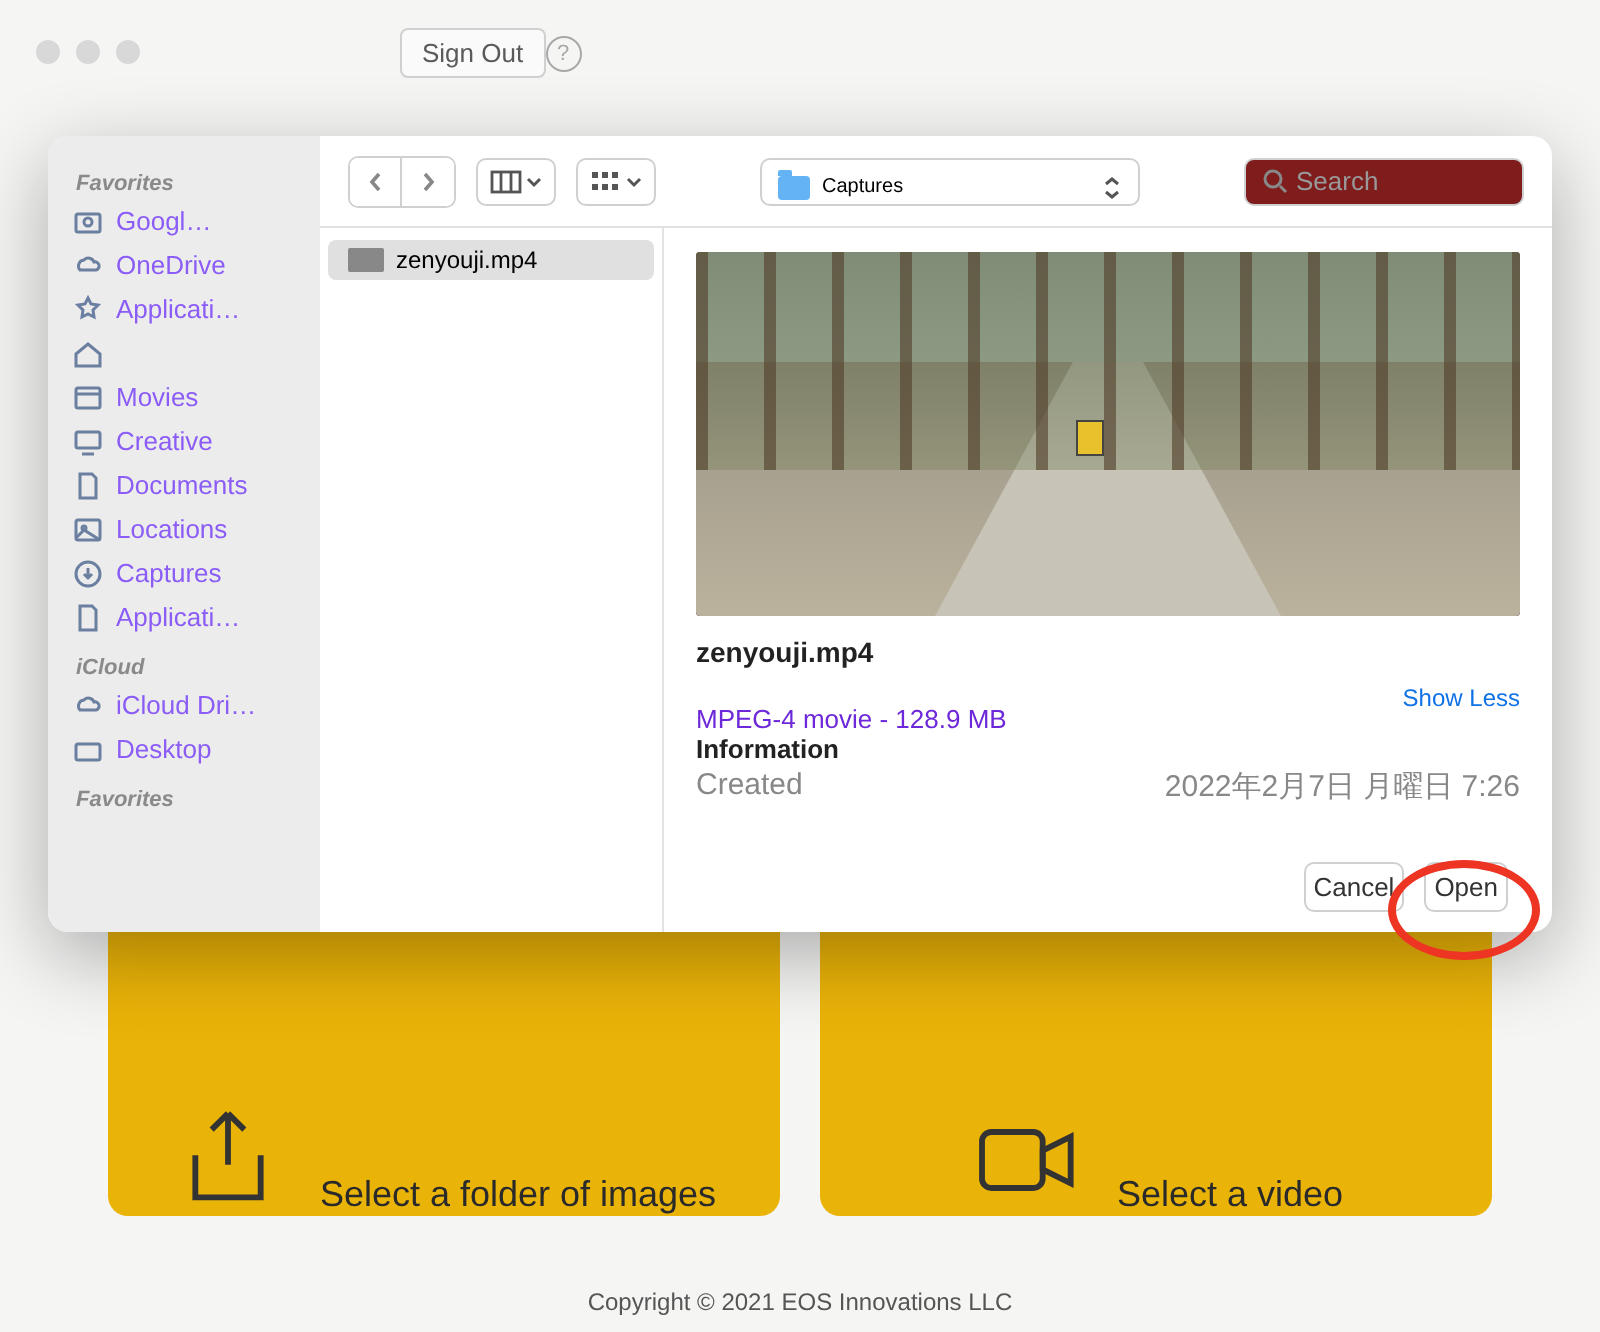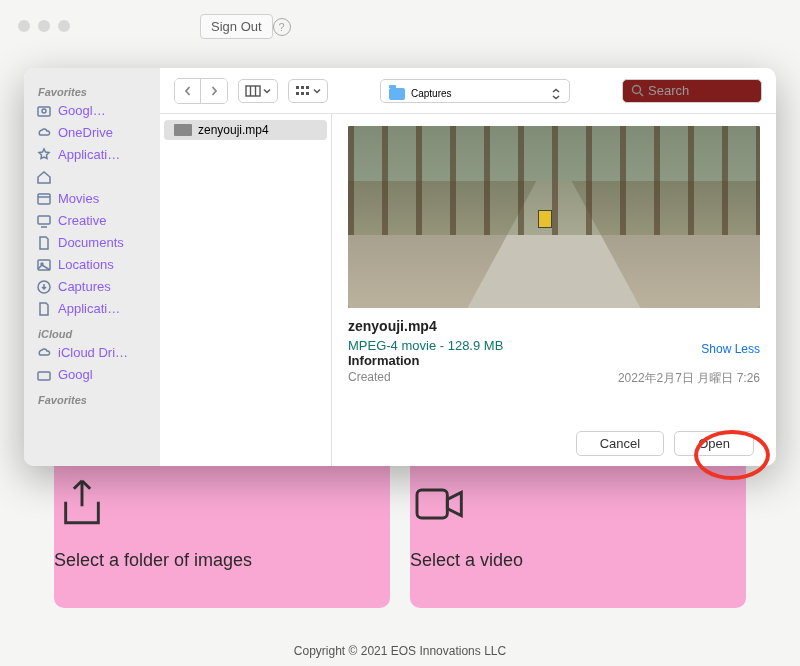--- a/index.html
+++ b/index.html
@@ -6,21 +6,21 @@
 body { width: 800px; height: 666px; background: #f5f5f4; position: relative; overflow: hidden; }
 
 .traffic-lights { position: absolute; top: 20px; left: 18px; display: flex; gap: 8px; }
 .traffic-lights span { width: 12px; height: 12px; border-radius: 50%; background: #d8d8d8; }
 
 .top-bar { position: absolute; top: 14px; left: 200px; display: flex; align-items: center; gap: 0; }
 .sign-out { font-size: 13px; color: #5a5a5a; padding: 4px 10px; border: 1px solid #d0d0d0; border-radius: 4px; background: #fafafa; }
 .help-icon { width: 18px; height: 18px; border: 1.5px solid #a8a8a8; color: #a8a8a8; border-radius: 50%; display: flex; align-items: center; justify-content: center; font-size: 11px; }
 
 .main-cards { position: absolute; bottom: 58px; left: 54px; right: 54px; display: flex; gap: 20px; }
-.card { flex: 1; height: 170px; background: #f9a8d4; border-radius: 10px; display: flex; flex-direction: column; align-items: flex-start; justify-content: center; gap: 18px; }
+.card { flex: 1; height: 170px; background: #eab308; border-radius: 10px; display: flex; flex-direction: row; align-items: flex-end; justify-content: center; gap: 18px; }
 .card svg { width: 56px; height: 56px; }
 .card-label { font-size: 18px; color: #2a2a2a; }
 
 .footer { position: absolute; bottom: 8px; left: 0; right: 0; text-align: center; font-size: 12px; color: #555; }
 
 .dialog { position: absolute; top: 68px; left: 24px; right: 24px; height: 398px; background: #fff; border-radius: 10px; box-shadow: 0 12px 40px rgba(0,0,0,0.3); display: flex; overflow: hidden; }
 
 .sidebar { width: 136px; background: #ececec; padding: 10px 0; overflow: hidden; font-size: 13px; color: #555; }
 .sb-header { font-size: 11px; font-weight: 600; color: #8a8a8a; padding: 8px 14px 2px 14px; font-style: italic; }
 .sb-item { display: flex; align-items: flex-start; gap: 6px; padding: 3px 12px; color: #8b5cf6; white-space: nowrap; overflow: hidden; text-overflow: ellipsis; }
@@ -51,27 +51,27 @@
 .ground { position:absolute; bottom:0; left:0; right:0; height:70%; background: linear-gradient(#9a9486,#bab29c); }
 .pergola { position:absolute; top:0; left:0; right:0; height:60%; background:
   repeating-linear-gradient(90deg, rgba(80,60,40,0.6) 0 6px, transparent 6px 34px),
   linear-gradient(rgba(90,100,70,0.65), rgba(120,130,90,0.4));
 }
 .path { position:absolute; bottom:0; left:50%; transform:translateX(-50%); width:42%; height:70%; background:#c7c3b7; clip-path: polygon(40% 0, 60% 0, 100% 100%, 0 100%); }
 .sign { position:absolute; top:46%; left:46%; width:14px; height:18px; background:#e8c22d; border:1px solid #444; }
 
 .meta { padding-top: 10px; font-size: 13px; position: relative; }
 .meta h3 { font-size: 14px; font-weight: 600; color: #222; }
-.meta .sub { color: #0f766e; margin-top: 4px; }
+.meta .sub { color: #6d28d9; margin-top: 18px; }
 .meta .info { font-weight: 600; color:#222; }
-.meta .created-row { display: flex; justify-content: space-between; color: #888; margin-top: 2px; font-size: 12px; }
+.meta .created-row { display: flex; justify-content: space-between; color: #888; margin-top: 2px; font-size: 15px; }
 .show-less { position: absolute; right: 0; top: 34px; color: #1072e4; font-size: 12px; }
 
 .dialog-buttons { position: absolute; bottom: 10px; right: 22px; display: flex; gap: 10px; }
-.dialog-buttons button { padding: 4px 23px; border: 1px solid #d0d0d0; border-radius: 5px; background: #fff; font-size: 13px; color: #333; }
+.dialog-buttons button { padding: 4px 4px; border: 1px solid #d0d0d0; border-radius: 5px; background: #fff; font-size: 13px; color: #333; }
 
 .highlight-circle { position: absolute; width: 76px; height: 50px; border: 4px solid #ee3524; border-radius: 50%; pointer-events: none; }
 </style>
 </head>
 <body>
 
 <div class="traffic-lights">
   <span></span>
   <span></span>
   <span></span>
@@ -175,21 +175,21 @@
     <div class="sb-item">
         <svg viewBox="0 0 16 16" fill="none" stroke="#6b7fa0" stroke-width="1.5">
           <path d="M4 10a3 3 0 0 1 2-5 3 3 0 0 1 5 1 2 2 0 1 1 1 4H4z"></path>
         </svg>
         <span>iCloud Dri…</span>
       </div>
     <div class="sb-item">
         <svg viewBox="0 0 16 16" fill="none" stroke="#6b7fa0" stroke-width="1.5">
           <rect x="2" y="5" width="12" height="8" rx="1"></rect>
         </svg>
-        <span>Googl</span>
+        <span>Desktop</span>
       </div>
 
     <div class="sb-header">Favorites</div>
   </div>
 
   <div class="main">
     <div class="toolbar">
       <div class="nav-btns">
         <button>
             <svg width="10" height="10" viewBox="0 0 10 10" fill="none" stroke="currentColor" stroke-width="1.8">

